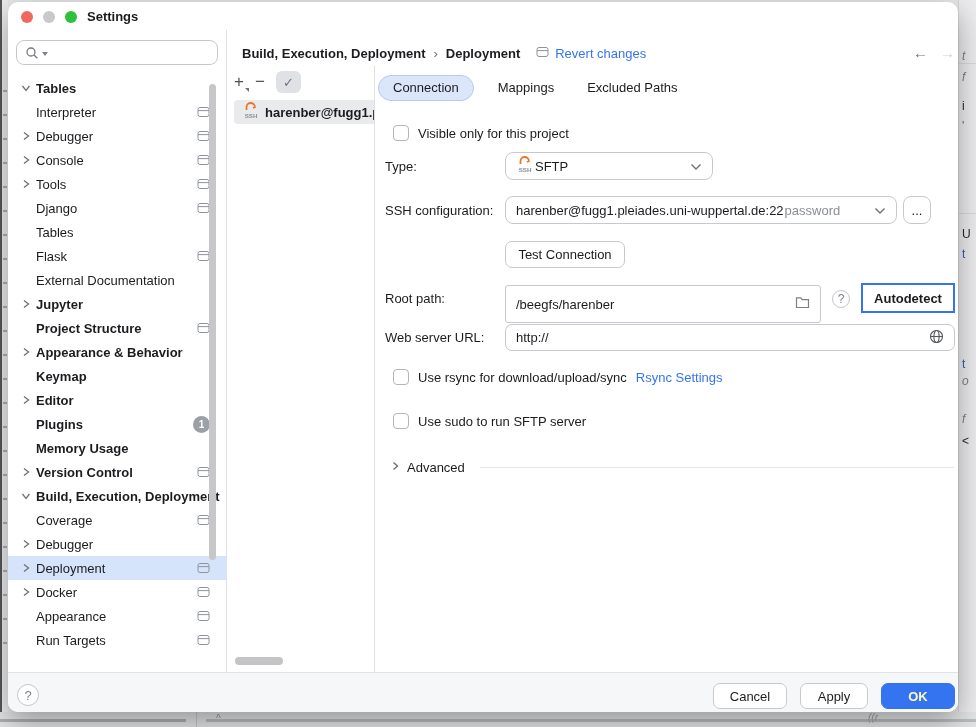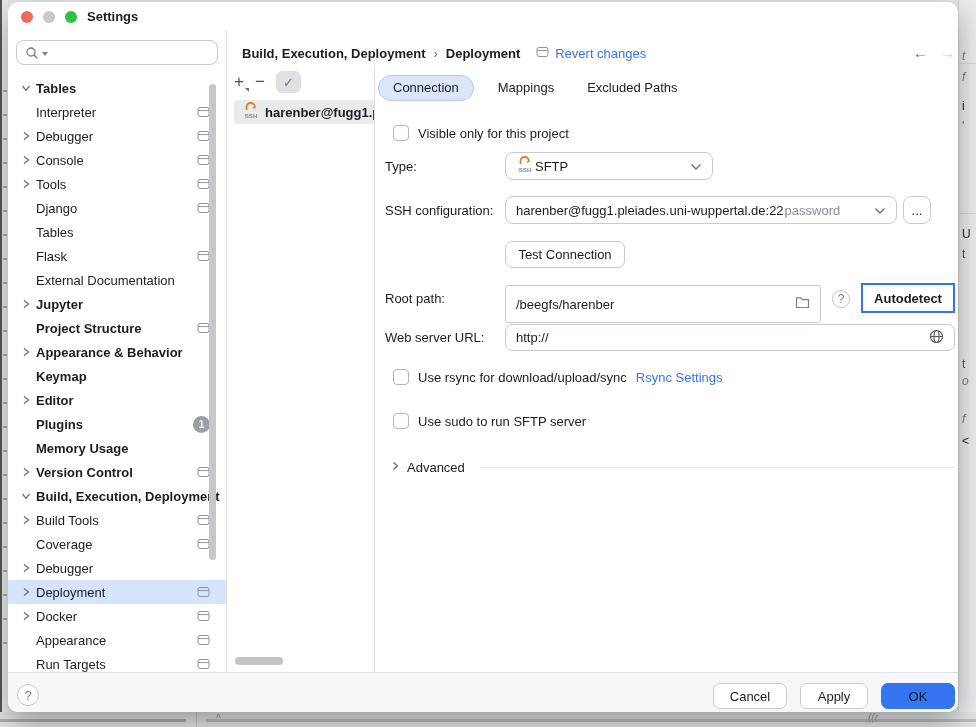--- a/index.html
+++ b/index.html
@@ -93,21 +93,21 @@
   
   .cbrow{position:absolute;display:flex;align-items:center;gap:9px;}
   .cb{width:16px;height:16px;border:1.5px solid #b2b5bb;border-radius:4px;background:#fff;flex:none;}
   .lbl{position:absolute;color:var(--ink);}
   .field{position:absolute;background:#fff;border:1px solid var(--border);border-radius:8px;
     display:flex;align-items:center;padding:6px 10px;gap:1px;}
   .field .grow{flex:1;}
   .hint{color:var(--muted);}
   .btn{position:absolute;background:#fff;border:1px solid var(--border);border-radius:7px;
     display:flex;align-items:center;justify-content:center;cursor:pointer;font-size:13px;}
-  .btn.primary{background:var(--accent);border-color:var(--accent);color:#0f172a;}
+  .btn.primary{background:var(--accent);border-color:var(--accent);color:#fef9c3;font-weight:bold;}
   .btn.focus-ring{border:2px solid var(--accent);border-radius:0;font-weight:bold;}
   .help-circ{position:absolute;width:19px;height:19px;border:1px solid #c3c6cb;border-radius:50%;
     color:#7c8087;display:flex;align-items:center;justify-content:center;font-size:12px;background:#fff;}
   .adv{position:absolute;left:383px;top:458px;right:4px;display:flex;align-items:center;gap:7px;}
   .adv .rule{flex:1;height:1px;background:#e4e5e7;margin-left:8px;}
 
   
   .footer{position:absolute;left:0;top:670px;width:950px;height:40px;background:#f6f7f8;
     border-top:1px solid #e0e2e5;}
 </style>
@@ -329,35 +329,20 @@
         <div class="trow bold">
           <span class="chev">
             <svg width="12" height="12" viewBox="0 0 12 12">
               <polyline points="2.5,4 6,8.5 9.5,4" fill="none" stroke="#6e7176" stroke-width="1.3"></polyline>
             </svg>
           </span>
           <span class="tlabel">Build, Execution, Deployment</span>
           <span class="tspace"></span>
         </div>
         <div class="trow lvl1">
-          <span class="chev">
-            <svg width="12" height="12" viewBox="0 0 12 12">
-              <polyline points="4,2.5 8.5,6 4,9.5" fill="none" stroke="#6e7176" stroke-width="1.3"></polyline>
-            </svg>
-          </span>
-          <span class="tlabel">Build Tools</span>
-          <span class="tspace"></span>
-          <span class="winic">
-            <svg width="13" height="12" viewBox="0 0 13 12">
-              <rect x="1" y="1.5" width="11" height="9" rx="2" fill="none" stroke="#8f939a"></rect>
-              <line x1="1" y1="4.6" x2="12" y2="4.6" stroke="#8f939a"></line>
-            </svg>
-          </span>
-        </div>
-        <div class="trow lvl1">
           <span class="chev"></span>
           <span class="tlabel">Coverage</span>
           <span class="tspace"></span>
           <span class="winic">
             <svg width="13" height="12" viewBox="0 0 13 12">
               <rect x="1" y="1.5" width="11" height="9" rx="2" fill="none" stroke="#8f939a"></rect>
               <line x1="1" y1="4.6" x2="12" y2="4.6" stroke="#8f939a"></line>
             </svg>
           </span>
         </div>

